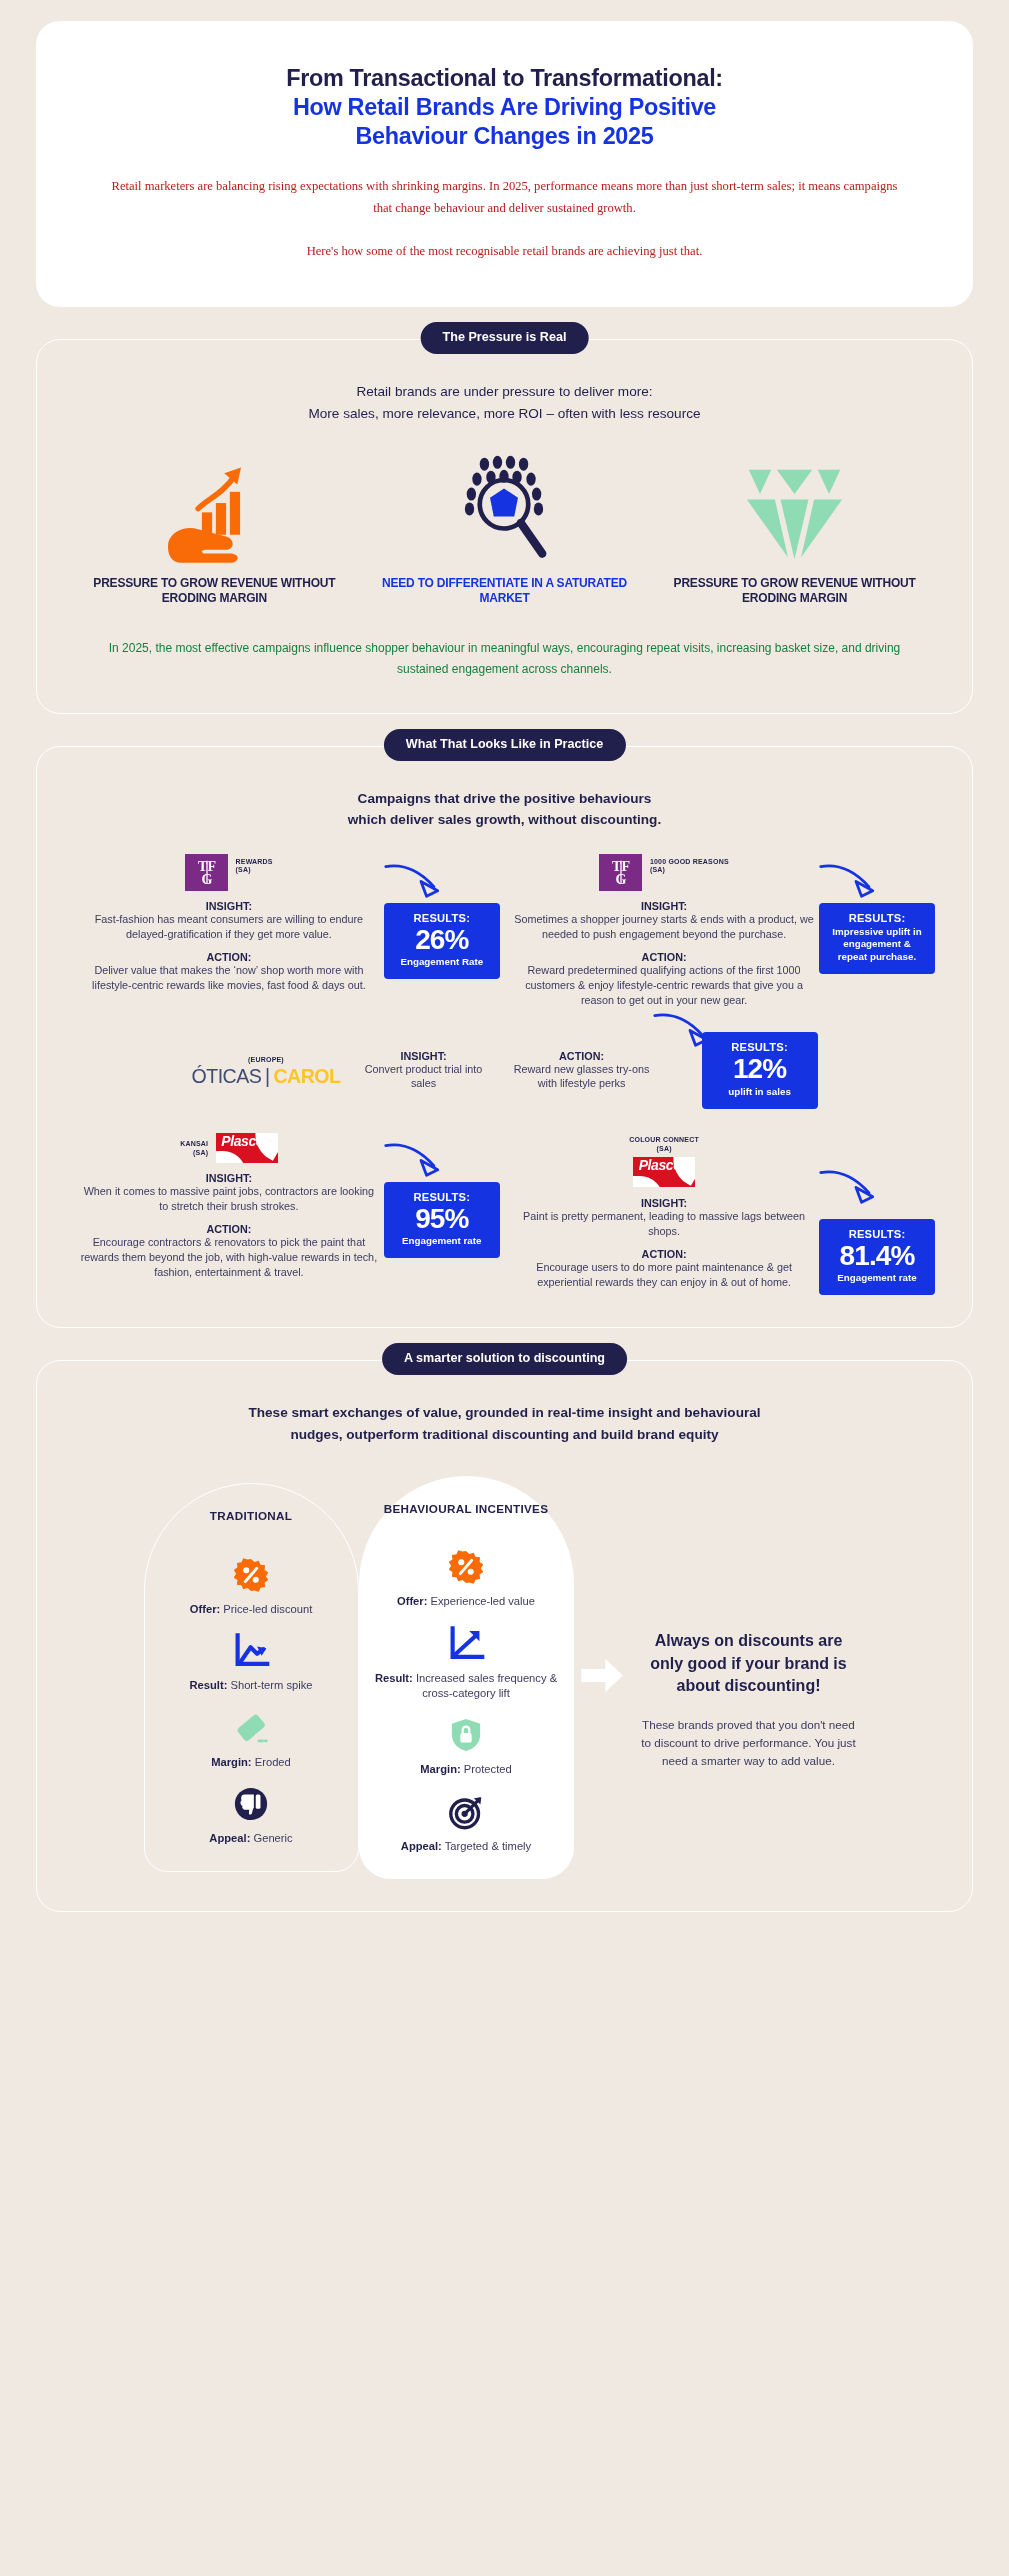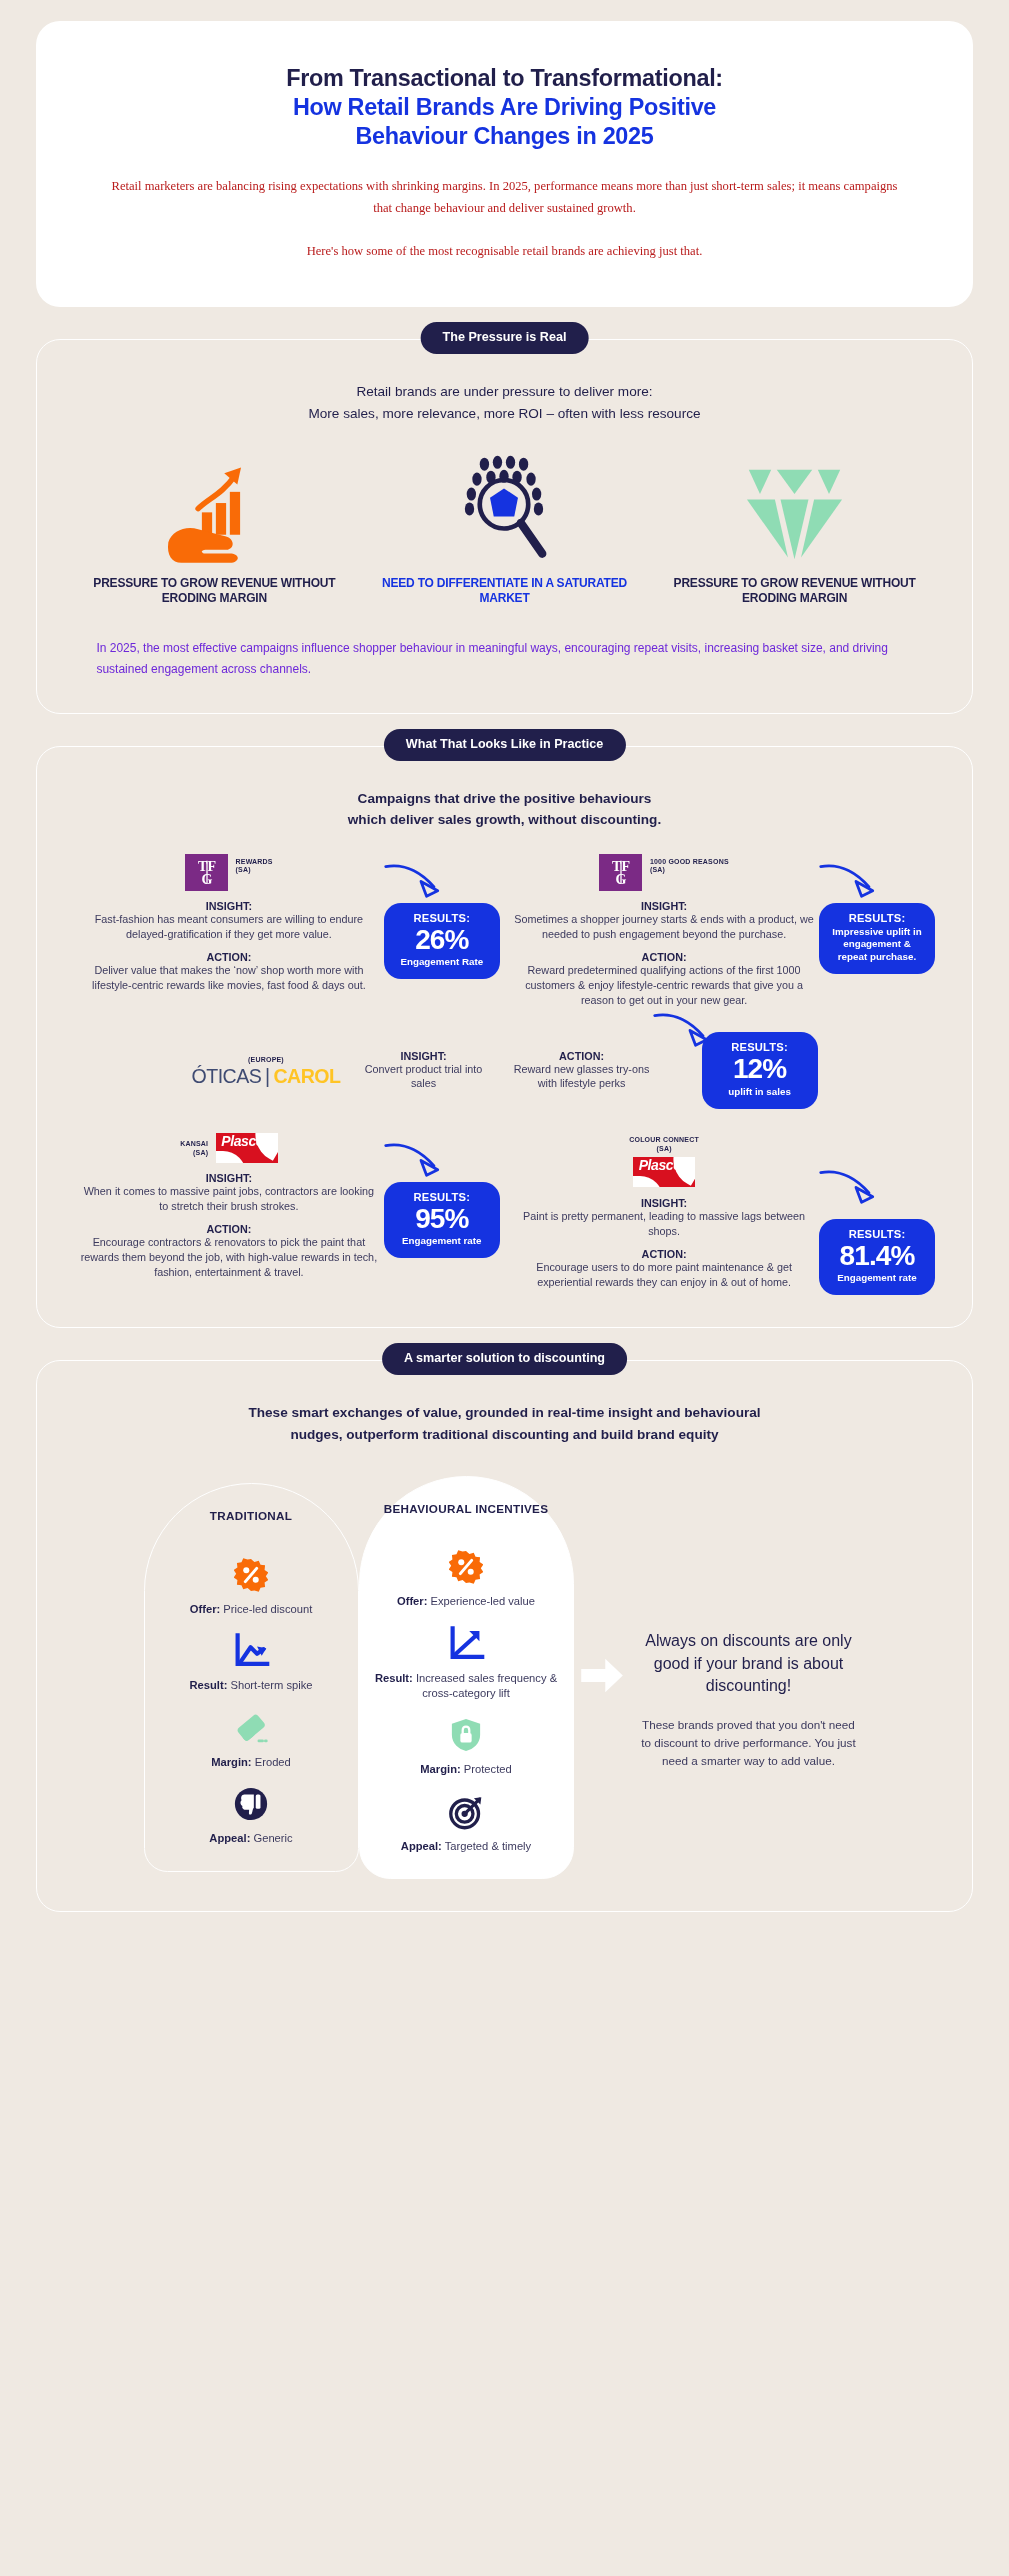--- a/index.html
+++ b/index.html
@@ -82,24 +82,24 @@
     margin-top: 13px;
     font-size: 12px;
     font-weight: 800;
     line-height: 1.25;
     color: #211f4b;
     letter-spacing: -0.2px;
   }
   .plabel.blue { color: #1533e0; }
   .closing {
     margin-top: 32px;
-    text-align: left;
+    text-align: center;
     font-size: 12px;
     line-height: 1.8;
-    color: #6d28d9;
+    color: #15803d;
     padding: 0 22.4px;
   }
 
   
   .practice-lede {
     text-align: center;
     font-size: 13.6px;
     font-weight: 700;
     line-height: 1.55;
     color: #211f4b;
@@ -175,21 +175,21 @@
     flex: 0 0 auto;
     display: flex;
     align-items: flex-start;
     position: relative;
     padding-top: 49px;
   }
   .arrow { position: absolute; left: -1.9px; top: 5.6px; }
   .results {
     background: #1533e0;
     color: #ffffff;
-    border-radius: 17px;
+    border-radius: 4px;
     text-align: center;
     padding: 9.4px 11.2px 11.2px 11.2px;
     width: 116px;
   }
   .results .rl { font-size: 11.2px; font-weight: 800; letter-spacing: 0.2px; }
   .results .rv { font-size: 28px; font-weight: 800; line-height: 1.05; margin: 0.9px 0 1.9px 0; letter-spacing: -0.9px; }
   .results .rc { font-size: 9.8px; font-weight: 700; line-height: 1.2; }
   .results.textonly .rc { font-size: 9.8px; font-weight: 800; line-height: 1.25; margin-top: 1.9px; }
 
   
@@ -246,21 +246,21 @@
   .step { margin-top: 15px; }
   .step .sicon { height: 39px; display: flex; align-items: center; justify-content: center; }
   .step .stext { margin-top: 7.5px; font-size: 11.2px; line-height: 1.35; color: #3c3a5e; }
   .step .stext b { color: #211f4b; font-weight: 800; }
 
   .white-arrow { margin: 0 7.5px; flex: 0 0 auto; }
 
   .concl { width: 234px; text-align: center; padding: 0 9.4px; }
   .concl h3 {
     font-size: 16px;
-    font-weight: 400;
+    font-weight: 700;
     line-height: 1.4;
     color: #211f4b;
     margin-top: 46px;
   }
   .concl p {
     margin-top: 18.7px;
     font-size: 11.7px;
     line-height: 1.55;
     color: #3c3a5e;
   }

